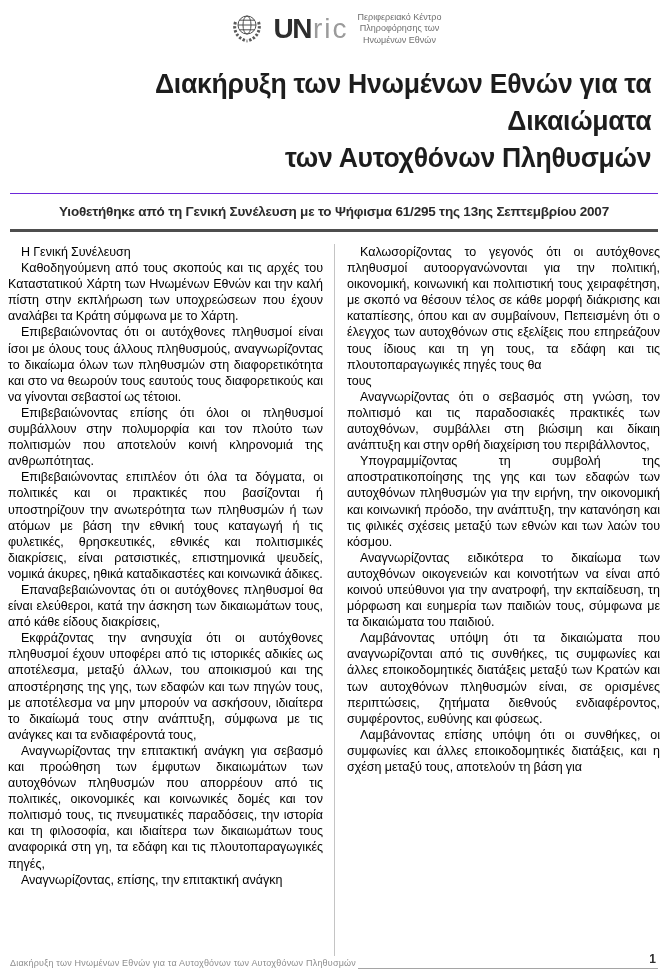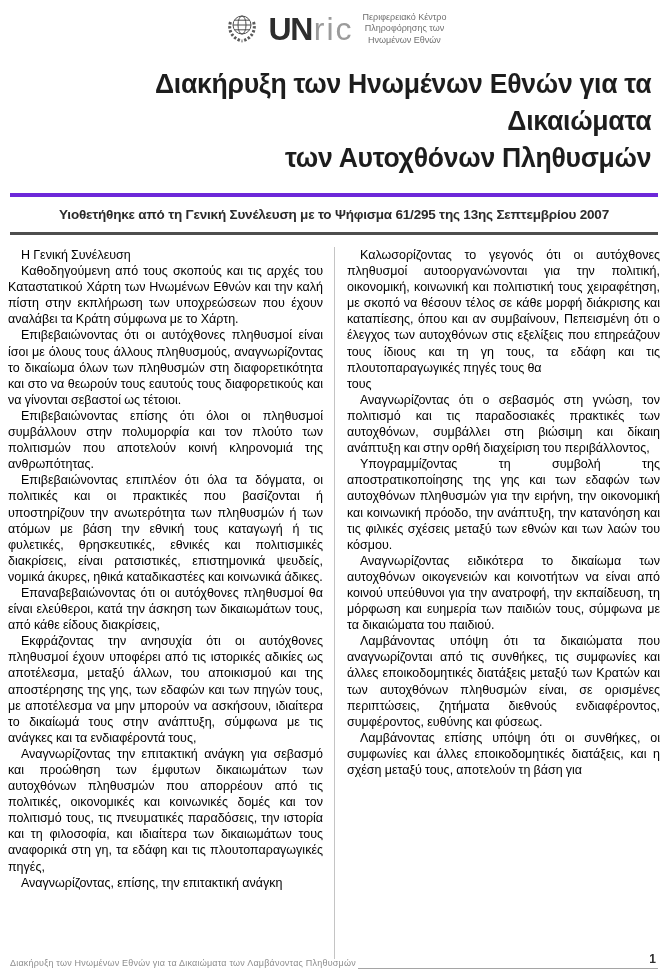--- a/index.html
+++ b/index.html
@@ -7,36 +7,36 @@
   body {
     width: 668px; height: 980px; background: #ffffff;
     font-family: "Liberation Sans", "DejaVu Sans", sans-serif;
   }
   .page { position: relative; width: 668px; height: 980px; overflow: hidden; background: #fff; }
 
   
   .header { padding-top: 9px; display: flex; justify-content: center; }
   .logo { display: flex; align-items: center; }
   .emblem { width: 40px; height: 40px; margin-right: 7px; }
-  .wordmark { font-size: 32px; line-height: 34px; white-space: nowrap; }
+  .wordmark { font-size: 28px; line-height: 34px; white-space: nowrap; }
   .wordmark .un { font-weight: 800; color: #2d2d2d; letter-spacing: -1.5px; }
   .wordmark .ric { font-weight: 400; color: #9b9b9b; letter-spacing: 2px; margin-left: 2px; }
   .tagline { font-size: 9px; line-height: 11.5px; color: #6f6f6f; margin-left: 9px; text-align: center; }
 
   
   .title { margin-top: 16px; text-align: center; color: #1d1d1d; }
   .title-line {
     display: block; font-weight: 700; font-size: 28px; line-height: 37px;
     transform: scaleX(0.95); transform-origin: 50% 50%; letter-spacing: -0.3px;
   }
 
   
   .subtitle-band {
     margin: 17px 10px 0 10px;
-    border-top: 4px solid #6d28d9;
+    border-top: 1px solid #6d28d9;
     border-bottom: 3px solid #4e4e4e;
     padding: 8px 0 9px 0;
     text-align: center;
   }
   .subtitle-text { font-size: 13.5px; font-weight: 700; color: #2b2b2b; letter-spacing: -0.2px; }
 
   
   .body-cols { display: flex; margin: 12px 8px 0 8px; height: 712px; overflow: hidden; }
   .col { width: 50%; }
   .col-left { padding-right: 11px; }
@@ -111,19 +111,19 @@
         <p class="para">τους</p>
         <p class="para indent">Αναγνωρίζοντας ότι ο σεβασμός στη γνώση, τον πολιτισμό και τις παραδοσιακές πρακτικές των αυτοχθόνων, συμβάλλει στη βιώσιμη και δίκαιη ανάπτυξη και στην ορθή διαχείριση του περιβάλλοντος,</p>
         <p class="para indent">Υπογραμμίζοντας τη συμβολή της αποστρατικοποίησης της γης και των εδαφών των αυτοχθόνων πληθυσμών για την ειρήνη, την οικονομική και κοινωνική πρόοδο, την ανάπτυξη, την κατανόηση και τις φιλικές σχέσεις μεταξύ των εθνών και των λαών του κόσμου.</p>
         <p class="para indent">Αναγνωρίζοντας ειδικότερα το δικαίωμα των αυτοχθόνων οικογενειών και κοινοτήτων να είναι από κοινού υπεύθυνοι για την ανατροφή, την εκπαίδευση, τη μόρφωση και ευημερία των παιδιών τους, σύμφωνα με τα δικαιώματα του παιδιού.</p>
         <p class="para indent">Λαμβάνοντας υπόψη ότι τα δικαιώματα που αναγνωρίζονται από τις συνθήκες, τις συμφωνίες και άλλες εποικοδομητικές διατάξεις μεταξύ των Κρατών και των αυτοχθόνων πληθυσμών είναι, σε ορισμένες περιπτώσεις, ζητήματα διεθνούς ενδιαφέροντος, συμφέροντος, ευθύνης και φύσεως.</p>
         <p class="para indent">Λαμβάνοντας επίσης υπόψη ότι οι συνθήκες, οι συμφωνίες και άλλες εποικοδομητικές διατάξεις, και η σχέση μεταξύ τους, αποτελούν τη βάση για</p>
       </div>
   </div>
 
   <div class="footer">
-    <span class="footer-text">Διακήρυξη των Ηνωμένων Εθνών για τα Δικαιώματα των Λαμβάνοντας Πληθυσμών</span>
+    <span class="footer-text">Διακήρυξη των Ηνωμένων Εθνών για τα Αυτοχθόνων των Αυτοχθόνων Πληθυσμών</span>
     <span class="footer-rule">
       <span class="page-num">1</span>
     </span>
   </div>
 
 </div>
 
 </body></html>

